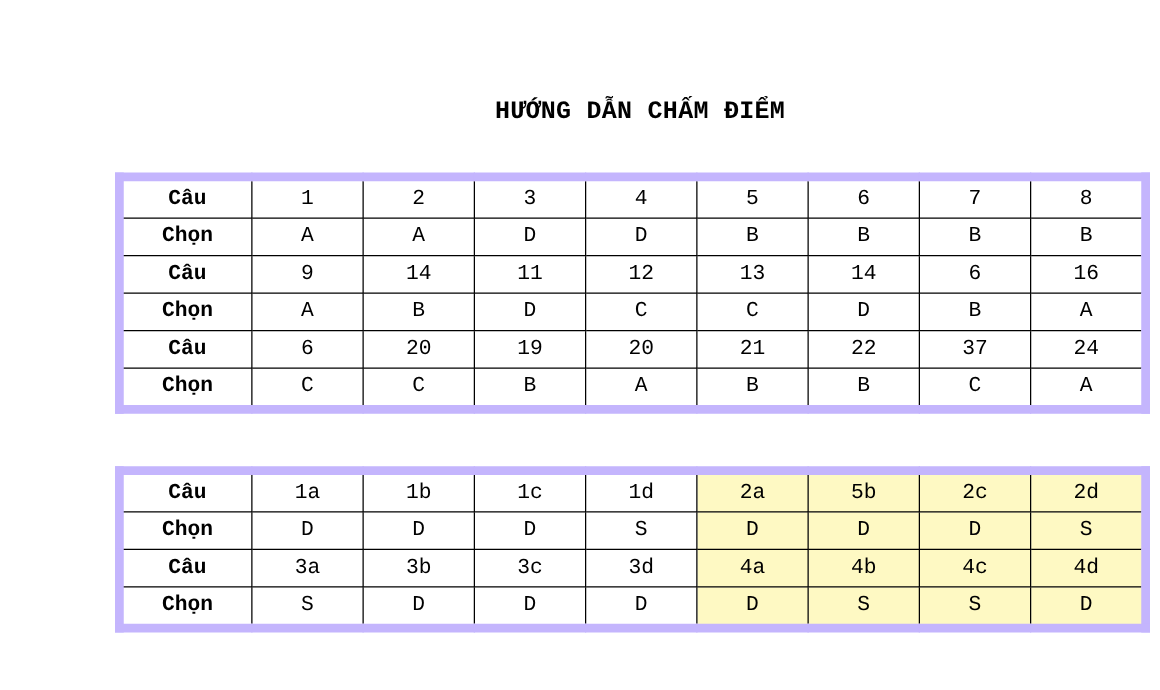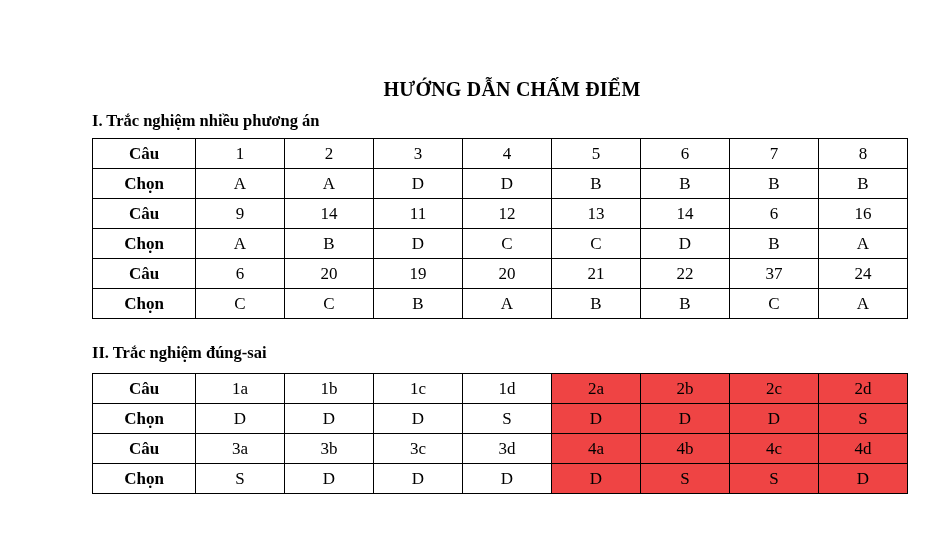--- a/index.html
+++ b/index.html
@@ -15,20 +15,21 @@
     color: #000000;
     overflow: hidden;
   }
 
   .page {
     position: absolute;
     left: 0;
     top: 0;
     width: 928px;
     height: 552px;
+    font-family: Liberation Mono, monospace;
   }
 
   .doc-title {
     position: absolute;
     left: 92px;
     top: 78px;
     width: 840px;
     text-align: center;
     font-size: 20px;
     font-weight: bold;
@@ -45,21 +46,21 @@
     white-space: nowrap;
   }
   .section-heading.sec-1 { top: 112px; }
   .section-heading.sec-2 { top: 344px; }
 
   table.answer-table {
     position: absolute;
     left: 92px;
     border-collapse: collapse;
     table-layout: fixed;
-    border: 1px solid #c4b5fd;
+    border: 7px solid #c4b5fd;
   }
   table.answer-table.t1 { top: 138px; width: 770px; }
   table.answer-table.t2 { top: 373px; width: 770px; }
 
   table.answer-table td {
     border: 1px solid #000000;
     height: 29px;
     padding: 0 2px;
     text-align: center;
     vertical-align: middle;
@@ -73,31 +74,30 @@
     width: 98px;
     font-weight: bold;
     font-size: 17px;
   }
 
   table.answer-table td.cell {
     width: 84px;
   }
 
   table.answer-table td.shaded {
-    background: #ef4444;
+    background: #fef9c3;
   }
 </style>
 </head>
 <body>
 
 <div class="page">
 
   <div class="doc-title">HƯỚNG DẪN CHẤM ĐIỂM</div>
 
-  <div class="section-heading sec-1">I. Trắc nghiệm nhiều phương án</div>
 
   <table class="answer-table t1">
     <tbody>
       <tr>
         <td class="rowlabel">Câu</td>
         <td class="cell">1</td>
         <td class="cell">2</td>
         <td class="cell">3</td>
         <td class="cell">4</td>
         <td class="cell">5</td>
@@ -156,32 +156,31 @@
         <td class="cell">B</td>
         <td class="cell">A</td>
         <td class="cell">B</td>
         <td class="cell">B</td>
         <td class="cell">C</td>
         <td class="cell">A</td>
       </tr>
     </tbody>
   </table>
 
-  <div class="section-heading sec-2">II. Trắc nghiệm đúng-sai</div>
 
   <table class="answer-table t2">
     <tbody>
       <tr>
         <td class="rowlabel">Câu</td>
         <td class="cell">1a</td>
         <td class="cell">1b</td>
         <td class="cell">1c</td>
         <td class="cell">1d</td>
         <td class="cell shaded">2a</td>
-        <td class="cell shaded">2b</td>
+        <td class="cell shaded">5b</td>
         <td class="cell shaded">2c</td>
         <td class="cell shaded">2d</td>
       </tr>
       <tr>
         <td class="rowlabel">Chọn</td>
         <td class="cell">D</td>
         <td class="cell">D</td>
         <td class="cell">D</td>
         <td class="cell">S</td>
         <td class="cell shaded">D</td>

